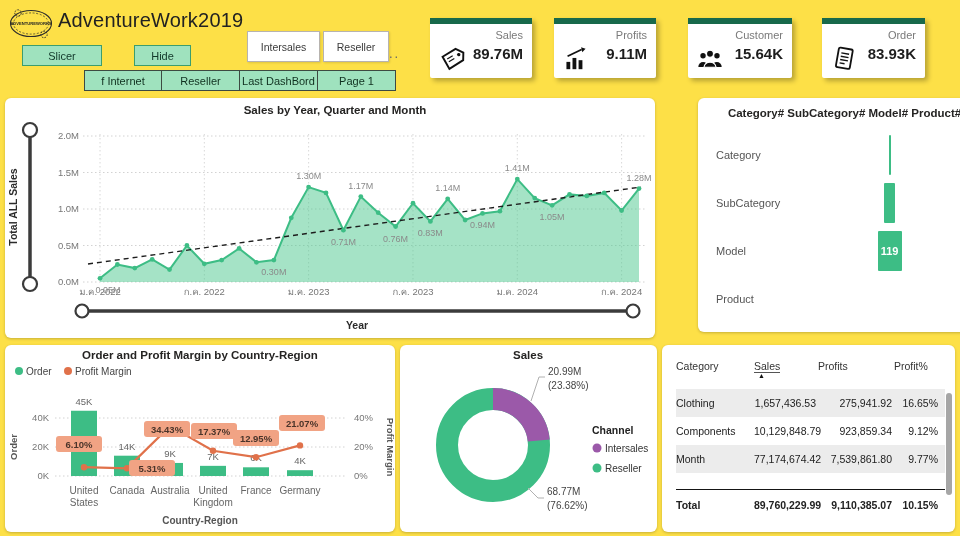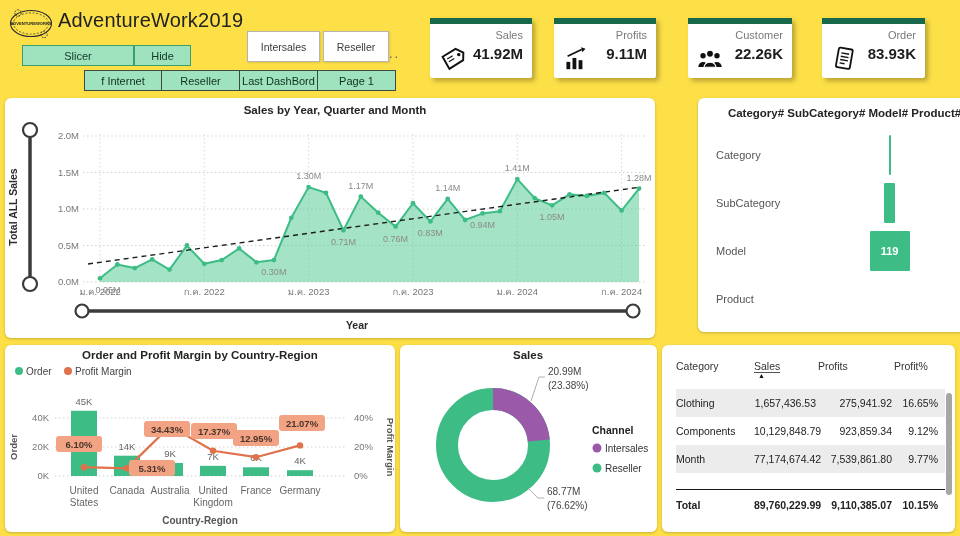--- a/index.html
+++ b/index.html
@@ -4,21 +4,21 @@
 <style>
   * { margin:0; padding:0; box-sizing:border-box; }
   body { font-family:"Liberation Sans","DejaVu Sans",sans-serif; background:#b9c9bf; }
   text { font-family:"Liberation Sans","DejaVu Sans",sans-serif; }
   .canvas { position:relative; width:960px; height:536px; background:#fde047; overflow:hidden; }
 
   
   .logo { position:absolute; left:8px; top:6px; }
   .app-title { position:absolute; left:58px; top:9px; font-size:20px; font-weight:500; color:#222; letter-spacing:.2px; }
   .gbtn { position:absolute; background:#9FE2BE; border:1px solid #3C9D6E; display:flex; align-items:center; justify-content:center; font-size:11px; color:#12382a; cursor:pointer; }
-  .btn-slicer { left:22px; top:45px; width:112px; height:21px;text-align:center; }
+  .btn-slicer { left:22px; top:45px; width:80px; height:21px;text-align:center; }
   .btn-hide  { left:134px; top:45px; width:57px; height:21px; }
   .wbtn { position:absolute; top:31px; height:31px; background:#fff; border:1px solid #b7b3af; box-shadow:1px 1px 2px rgba(0,0,0,.12); display:flex; align-items:center; justify-content:center; font-size:10.5px; color:#3b3b3b; cursor:pointer; }
   .btn-intersales { left:247px; width:73px; }
   .btn-reseller   { left:323px; width:66px; }
   .dots { position:absolute; left:389px; top:46px; font-size:13px; color:#666; letter-spacing:2px; }
   .tabs { position:absolute; left:10px; top:70px; display:flex; height:21px; }
   .tab { background:#9FE2BE; border:1px solid #3d4a42; margin-left:-1px; display:flex; align-items:center; justify-content:center; font-size:11px; color:#10301f; cursor:pointer; }
   .tab.active { background:#2BB673; color:#fff; font-weight:700;margin-top:48px; }
 
   
@@ -90,21 +90,21 @@
   <div class="kpi" style="left:430px;width:102px">
     <div class="kpi-top"></div>
     <svg class="kpi-icon" viewBox="0 0 24 24">
       <g transform="rotate(14 12 12)">
         <path d="M13 3l7.5 1.4L22 11 12 21.5 3.5 12.5z" fill="none" stroke="#111" stroke-width="1.7"></path>
         <circle cx="17" cy="7.2" r="1.5" fill="#111"></circle>
         <path d="M8 13.5l4-4 M10 15.5l4-4" stroke="#111" stroke-width="1.1"></path>
       </g>
     </svg>
     <div class="kpi-label">Sales</div>
-    <div class="kpi-value">41.92M</div>
+    <div class="kpi-value">89.76M</div>
   </div>
   <div class="kpi" style="left:554px;width:102px">
     <div class="kpi-top"></div>
     <svg class="kpi-icon" viewBox="0 0 24 24">
       <rect x="3.5" y="15" width="3.4" height="6.5" fill="#111"></rect>
       <rect x="8.9" y="11.5" width="3.4" height="10" fill="#111"></rect>
       <rect x="14.3" y="13.5" width="3.4" height="8" fill="#111"></rect>
       <path d="M4.5 10L17 4" stroke="#111" stroke-width="1.6" fill="none"></path>
       <path d="M16.5 2l4 1.4-2.9 3z" fill="#111"></path>
     </svg>
@@ -117,21 +117,21 @@
       <g fill="#111">
         <circle cx="5.8" cy="9.6" r="2.4"></circle>
           <circle cx="18.2" cy="9.6" r="2.4"></circle>
         <path d="M1.6 19.5a4.3 4.3 0 018.6 0z"></path>
           <path d="M13.8 19.5a4.3 4.3 0 018.6 0z"></path>
         <circle cx="12" cy="7.8" r="3.1" stroke="#fff" stroke-width="1"></circle>
         <path d="M6.6 19.8a5.5 5.5 0 0110.8 0z" stroke="#fff" stroke-width="1"></path>
       </g>
     </svg>
     <div class="kpi-label">Customer</div>
-    <div class="kpi-value">22.26K</div>
+    <div class="kpi-value">15.64K</div>
   </div>
   <div class="kpi" style="left:822px;width:103px">
     <div class="kpi-top"></div>
     <svg class="kpi-icon" viewBox="0 0 24 24">
       <g transform="rotate(10 12 12)" fill="none" stroke="#111">
         <rect x="6" y="3" width="12.5" height="17.5" rx="1.5" stroke-width="1.6"></rect>
         <path d="M8.8 7.5h7M8.8 10.5h7M8.8 13.5h7M8.8 16.5h4.5" stroke-width="1.25"></path>
       </g>
     </svg>
     <div class="kpi-label">Order</div>
@@ -232,21 +232,21 @@
         </div>
         <div class="frow">
           <div class="flabel">SubCategory</div>
           <div class="fzone">
             <div class="fbar" style="width: 11px;"></div>
           </div>
         </div>
         <div class="frow">
           <div class="flabel">Model</div>
           <div class="fzone">
-            <div class="fbar" style="width: 40px;">119</div>
+            <div class="fbar" style="width: 24px;">119</div>
           </div>
         </div>
         <div class="frow">
           <div class="flabel">Product</div>
         </div>
       </div>
   </div>
 
   <div class="panel" id="p-combo">
     <svg width="390" height="187" viewBox="0 0 390 187">

